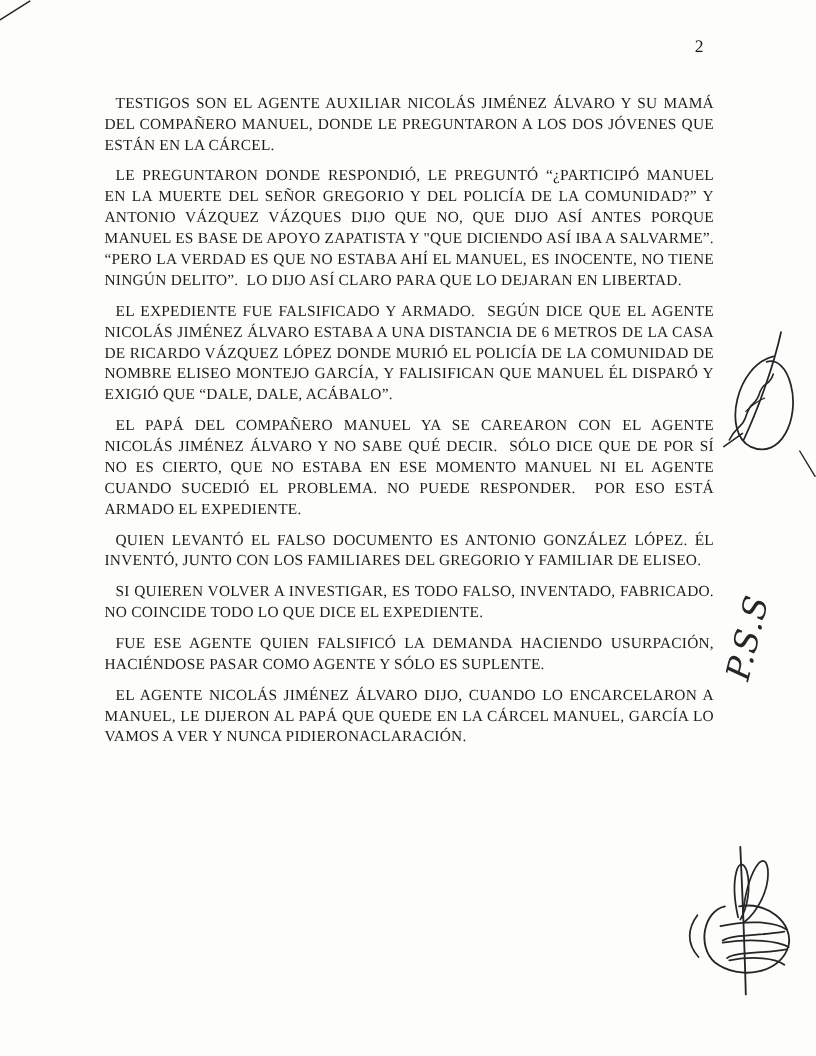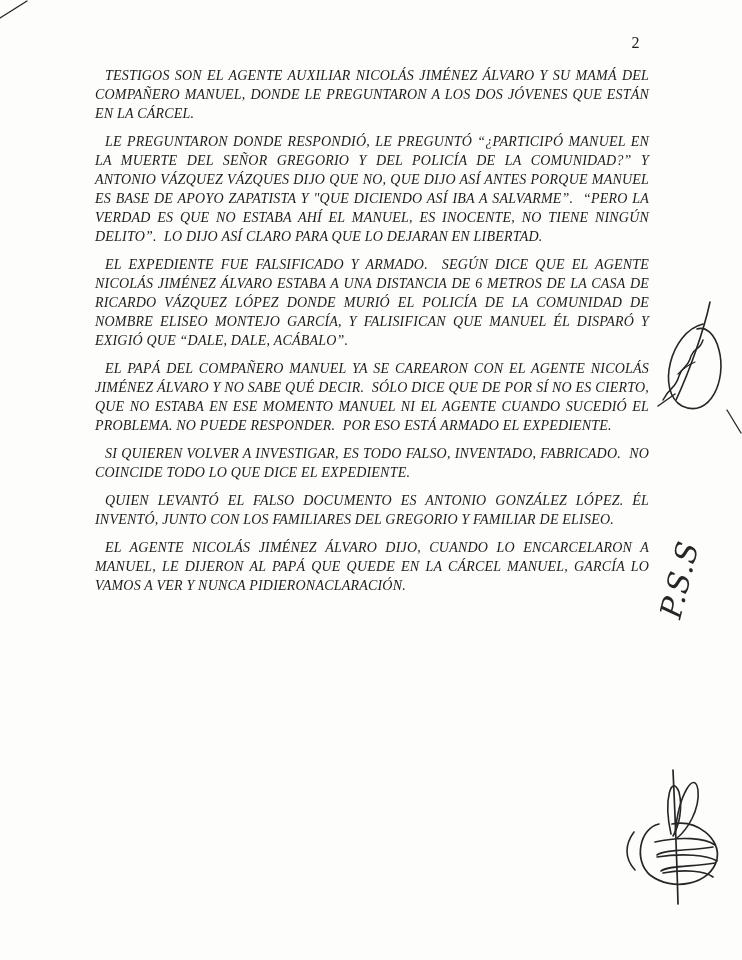--- a/index.html
+++ b/index.html
@@ -23,24 +23,23 @@
   }
   .page-number {
     position: absolute;
     top: 34px;
     right: 102px;
     font-size: 16px;
     letter-spacing: 0.5px;
   }
   .body-text {
     position: absolute;
-    top: 66px;
+    top: 85px;
     left: 95px;
     width: 554px;
-    font-style: italic;
   }
   .body-text p {
     margin: 0 0 9px 0;
     font-size: 14px;
     line-height: 19px;
     text-align: justify;
     text-indent: 10px;
     letter-spacing: 0.2px;
     white-space: pre-wrap;
   }
@@ -74,22 +73,23 @@
     <line x1="0" y1="18" x2="27" y2="1" stroke="#c4c4c0" stroke-width="1.4"></line>
   </svg>
 
   <div class="page-number">2</div>
 
   <div class="body-text">
     <p>TESTIGOS SON EL AGENTE AUXILIAR NICOLÁS JIMÉNEZ ÁLVARO Y SU MAMÁ DEL COMPAÑERO MANUEL, DONDE LE PREGUNTARON A LOS DOS JÓVENES QUE ESTÁN EN LA CÁRCEL.</p>
     <p>LE PREGUNTARON DONDE RESPONDIÓ, LE PREGUNTÓ “¿PARTICIPÓ MANUEL EN LA MUERTE DEL SEÑOR GREGORIO Y DEL POLICÍA DE LA COMUNIDAD?” Y ANTONIO VÁZQUEZ VÁZQUES DIJO QUE NO, QUE DIJO ASÍ ANTES PORQUE MANUEL ES BASE DE APOYO ZAPATISTA Y "QUE DICIENDO ASÍ IBA A SALVARME”.  “PERO LA VERDAD ES QUE NO ESTABA AHÍ EL MANUEL, ES INOCENTE, NO TIENE NINGÚN DELITO”.  LO DIJO ASÍ CLARO PARA QUE LO DEJARAN EN LIBERTAD.</p>
     <p>EL EXPEDIENTE FUE FALSIFICADO Y ARMADO.  SEGÚN DICE QUE EL AGENTE NICOLÁS JIMÉNEZ ÁLVARO ESTABA A UNA DISTANCIA DE 6 METROS DE LA CASA DE RICARDO VÁZQUEZ LÓPEZ DONDE MURIÓ EL POLICÍA DE LA COMUNIDAD DE NOMBRE ELISEO MONTEJO GARCÍA, Y FALISIFICAN QUE MANUEL ÉL DISPARÓ Y EXIGIÓ QUE “DALE, DALE, ACÁBALO”.</p>
     <p>EL PAPÁ DEL COMPAÑERO MANUEL YA SE CAREARON CON EL AGENTE NICOLÁS JIMÉNEZ ÁLVARO Y NO SABE QUÉ DECIR.  SÓLO DICE QUE DE POR SÍ NO ES CIERTO, QUE NO ESTABA EN ESE MOMENTO MANUEL NI EL AGENTE CUANDO SUCEDIÓ EL PROBLEMA. NO PUEDE RESPONDER.  POR ESO ESTÁ ARMADO EL EXPEDIENTE.</p>
+    <p>QUIEN LEVANTÓ EL FALSO DOCUMENTO ES ANTONIO GONZÁLEZ LÓPEZ. ÉL INVENTÓ, JUNTO CON LOS FAMILIARES DEL GREGORIO Y FAMILIAR DE ELISEO.</p>
     <p>SI QUIEREN VOLVER A INVESTIGAR, ES TODO FALSO, INVENTADO, FABRICADO.  NO COINCIDE TODO LO QUE DICE EL EXPEDIENTE.</p>
-    <p>QUIEN LEVANTÓ EL FALSO DOCUMENTO ES ANTONIO GONZÁLEZ LÓPEZ. ÉL INVENTÓ, JUNTO CON LOS FAMILIARES DEL GREGORIO Y FAMILIAR DE ELISEO.</p>
+    <p>FUE ESE AGENTE QUIEN FALSIFICÓ LA DEMANDA HACIENDO USURPACIÓN, HACIÉNDOSE PASAR COMO AGENTE Y SÓLO ES SUPLENTE.</p>
     <p>EL AGENTE NICOLÁS JIMÉNEZ ÁLVARO DIJO, CUANDO LO ENCARCELARON A MANUEL, LE DIJERON AL PAPÁ QUE QUEDE EN LA CÁRCEL MANUEL, GARCÍA LO VAMOS A VER Y NUNCA PIDIERONACLARACIÓN.</p>
   </div>
 
   <svg class="annotation sig-rubric" width="96" height="142">
     <path d="M 62 4 C 56 32, 42 72, 28 102" stroke-width="1.6"></path>
     <path d="M 55 26 C 22 34, 8 94, 34 108 C 62 121, 79 82, 71 52 C 67 36, 58 28, 49 31" stroke-width="1.6"></path>
     <path d="M 15 102 C 22 88, 27 92, 31 78 C 35 66, 39 72, 43 58 C 47 48, 51 54, 55 42" stroke-width="1.5"></path>
     <path d="M 10 108 L 27 96" stroke-width="1.5"></path>
     <path d="M 30 76 C 36 70, 42 66, 47 64" stroke-width="1.2"></path>
     <path d="M 79 112 L 93 135" stroke-width="1.3"></path>

